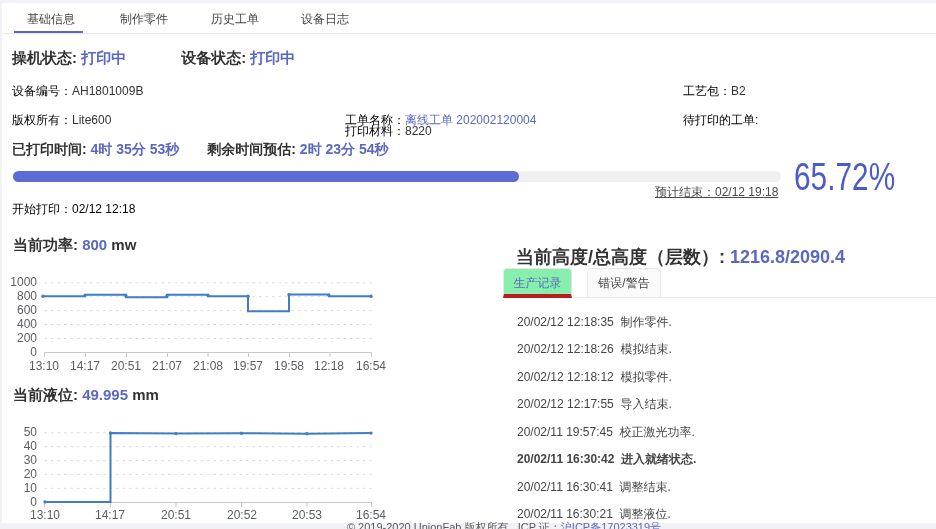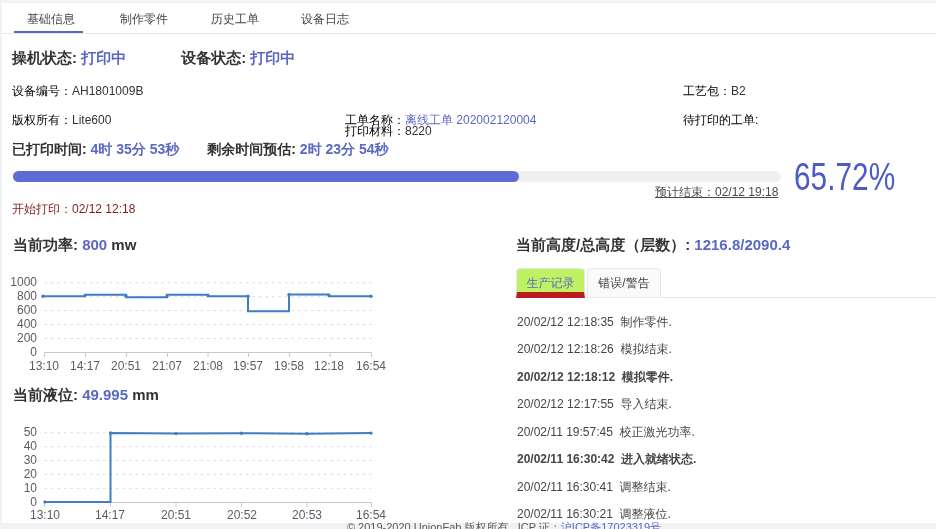--- a/index.html
+++ b/index.html
@@ -40,35 +40,35 @@
 <div class="abs" style="left:345px;top:112px;font-size:12px;"><span class="lab">工单名称：</span><span class="blue">离线工单 202002120004</span></div>
 <div class="abs" style="left:683px;top:112px;font-size:12px;"><span class="lab">待打印的工单:</span></div>
 
 <div class="abs b" style="left:12px;top:141px;font-size:14px;color:#333;">已打印时间: <span class="blue">4时 35分 53秒</span><span style="display:inline-block;width:28px;"></span>剩余时间预估: <span class="blue">2时 23分 54秒</span></div>
 
 <div class="track">
     <div class="fill"></div>
   </div>
 <div class="pct">65.72%</div>
 
-<div class="abs" style="left:12px;top:201px;font-size:12px;color:#7f1d1d;">开始打印：02/12 12:18</div>
+<div class="abs" style="left:12px;top:201px;font-size:12px;color:#000000;">开始打印：02/12 12:18</div>
 <div class="abs" style="left:655px;top:184px;font-size:12px;color:#4a4a4a;text-decoration:underline;">预计结束：02/12 19:18</div>
 
 <div class="abs b" style="left:13px;top:236px;font-size:15px;color:#333;">当前功率: <span class="blue">800</span> mw</div>
 <div class="abs b" style="left:13px;top:386px;font-size:15px;color:#333;">当前液位: <span class="blue">49.995</span> mm</div>
 
-<div class="abs b" style="left:516px;top:236px;font-size:15px;color:#333;">当前高度/总高度（层数）: <span class="blue">1216.8/2090.4</span></div>
+<div class="abs b" style="left:516px;top:245px;font-size:18px;color:#333;">当前高度/总高度（层数）: <span class="blue">1216.8/2090.4</span></div>
 
 <div class="abs" style="left:517px;right:0;top:297px;height:1px;background:#e8e8e8;"></div>
-<div class="rtab" style="left:516px;width:69px;background:#bef264;border-bottom:6px solid #b91c1c;z-index:2;color:#5a68c2;">生产记录</div>
+<div class="rtab" style="left:503px;width:69px;background:#86efac;border-bottom:4px solid #b91c1c;z-index:2;color:#5a68c2;">生产记录</div>
 <div class="rtab" style="left:587px;width:74px;background:#fafafa;color:#454545;">错误/警告</div>
 
 <div class="log" style="top:314px;">20/02/12 12:18:35&nbsp; 制作零件.</div>
 <div class="log" style="top:341px;">20/02/12 12:18:26&nbsp; 模拟结束.</div>
-<div class="log" style="top:369px;font-weight:bold;">20/02/12 12:18:12&nbsp; 模拟零件.</div>
+<div class="log" style="top:369px;">20/02/12 12:18:12&nbsp; 模拟零件.</div>
 <div class="log" style="top:396px;">20/02/12 12:17:55&nbsp; 导入结束.</div>
 <div class="log" style="top:424px;">20/02/11 19:57:45&nbsp; 校正激光功率.</div>
 <div class="log" style="top:451px;font-weight:bold;">20/02/11 16:30:42&nbsp; 进入就绪状态.</div>
 <div class="log" style="top:479px;">20/02/11 16:30:41&nbsp; 调整结束.</div>
 <div class="log" style="top:506px;text-align:right;">20/02/11 16:30:21&nbsp; 调整液位.</div>
 
 <div class="abs" style="left:0;right:0;top:523px;height:6px;background:#f0f2f5;"></div>
 <div class="abs" style="left:504px;top:520px;transform:translateX(-50%);font-size:11px;color:#595959;z-index:3;">© 2019-2020 UnionFab 版权所有&nbsp;&nbsp;&nbsp;ICP 证：<span class="blue">沪ICP备17023319号</span></div>
 
 <svg width="936" height="529" viewBox="0 0 936 529">

